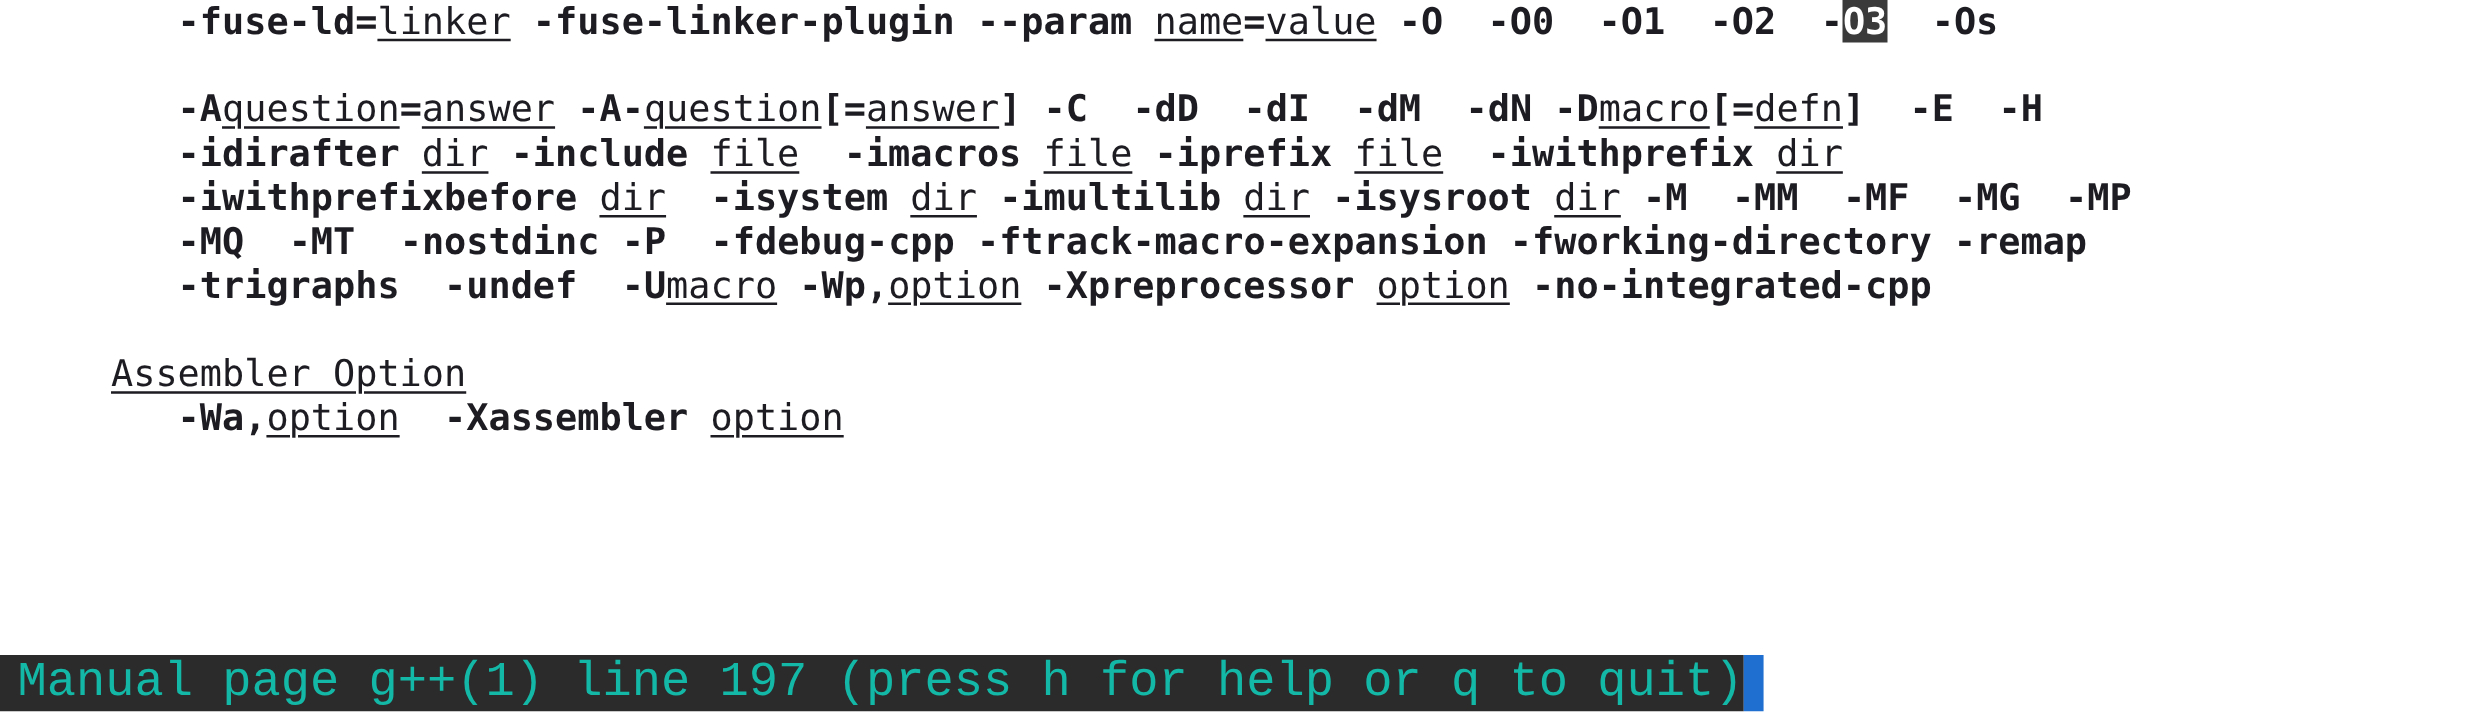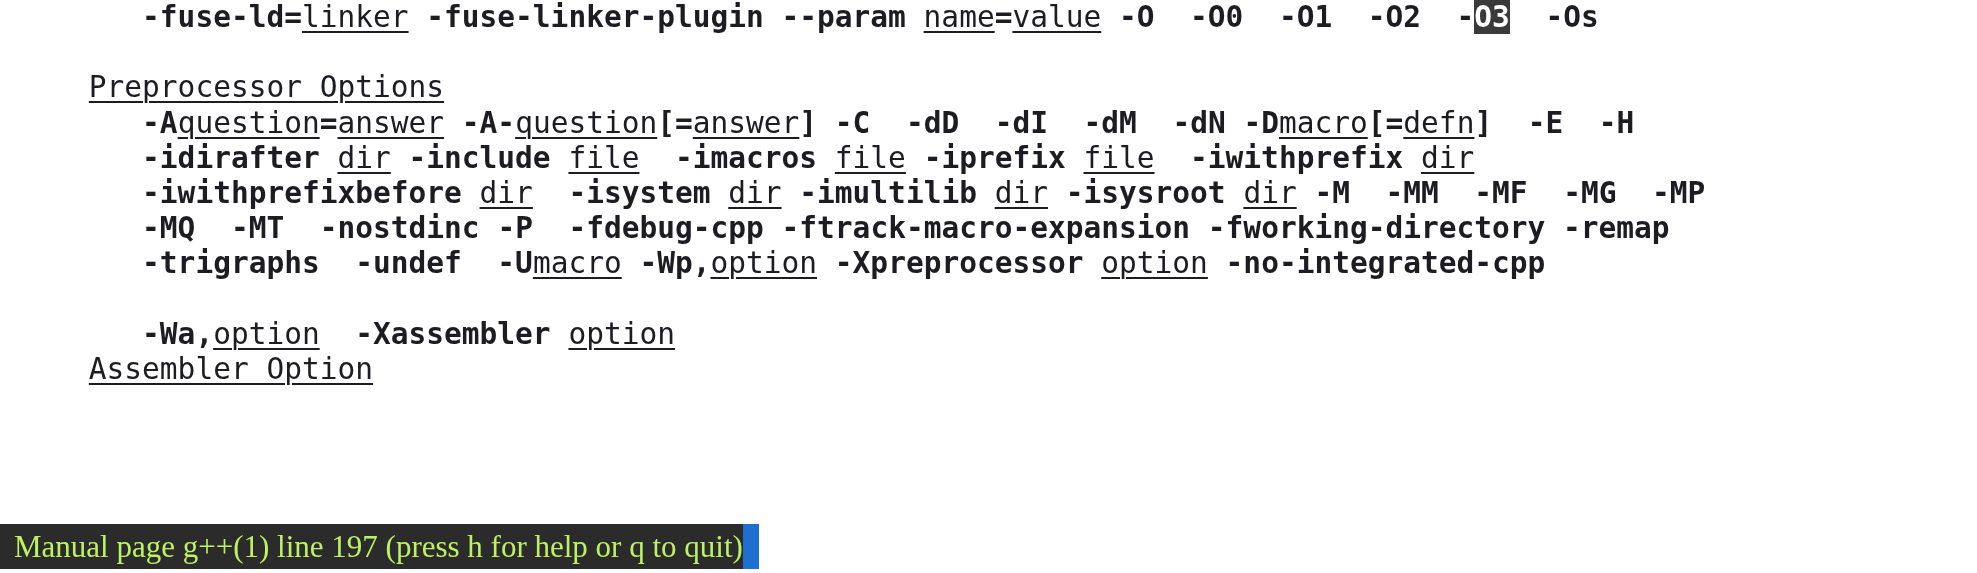--- a/index.html
+++ b/index.html
@@ -56,30 +56,30 @@
     position: absolute;
     left: 0;
     bottom: 0;
     height: 53px;
     width: 1977px;
     display: flex;
     align-items: stretch;
   }
   #status-inner {
     background: #2b2b2b;
-    color: #bef264;
-    font-size: 31px;
+    color: #14b8a6;
+    font-size: 39px;
     line-height: 45px;
     height: 45px;
     margin-top: 4px;
     padding: 0 0 0 14px;
     white-space: pre;
     display: flex;
     align-items: center;
-    font-family: Liberation Serif, serif;
+    font-family: Liberation Mono, monospace;
   }
   #status-cursor {
     width: 16px;
     height: 45px;
     margin-top: 4px;
     background: #1f6fd0;
   }
   #status-rest {
     flex: 1;
     background: #ffffff;
@@ -87,29 +87,28 @@
 </style>
 </head>
 <body>
 
 <div id="terminal">
 
   <div id="pager-body">
 
   <div class="man-line"><span class="pl">        </span><span class="b">-fuse-ld=</span><span class="u">linker</span><span class="pl"> </span><span class="b">-fuse-linker-plugin</span><span class="pl"> </span><span class="b">--param</span><span class="pl"> </span><span class="u">name</span><span class="b">=</span><span class="u">value</span><span class="pl"> </span><span class="b">-O</span><span class="pl">  </span><span class="b">-O0</span><span class="pl">  </span><span class="b">-O1</span><span class="pl">  </span><span class="b">-O2</span><span class="pl">  </span><span class="b">-</span><span class="hl">O3</span><span class="pl">  </span><span class="b">-Os</span></div>
       <div class="man-line"><span class="pl"> </span></div>
-      <div class="man-line"><span class="pl">     </span><span class="u">Preprocessor Options</span></div>
       <div class="man-line"><span class="pl">        </span><span class="b">-A</span><span class="u">question</span><span class="b">=</span><span class="u">answer</span><span class="pl"> </span><span class="b">-A-</span><span class="u">question</span><span class="b">[</span><span class="b">=</span><span class="u">answer</span><span class="b">]</span><span class="pl"> </span><span class="b">-C</span><span class="pl">  </span><span class="b">-dD</span><span class="pl">  </span><span class="b">-dI</span><span class="pl">  </span><span class="b">-dM</span><span class="pl">  </span><span class="b">-dN</span><span class="pl"> </span><span class="b">-D</span><span class="u">macro</span><span class="b">[</span><span class="b">=</span><span class="u">defn</span><span class="b">]</span><span class="pl">  </span><span class="b">-E</span><span class="pl">  </span><span class="b">-H</span></div>
       <div class="man-line"><span class="pl">        </span><span class="b">-idirafter</span><span class="pl"> </span><span class="u">dir</span><span class="pl"> </span><span class="b">-include</span><span class="pl"> </span><span class="u">file</span><span class="pl">  </span><span class="b">-imacros</span><span class="pl"> </span><span class="u">file</span><span class="pl"> </span><span class="b">-iprefix</span><span class="pl"> </span><span class="u">file</span><span class="pl">  </span><span class="b">-iwithprefix</span><span class="pl"> </span><span class="u">dir</span></div>
       <div class="man-line"><span class="pl">        </span><span class="b">-iwithprefixbefore</span><span class="pl"> </span><span class="u">dir</span><span class="pl">  </span><span class="b">-isystem</span><span class="pl"> </span><span class="u">dir</span><span class="pl"> </span><span class="b">-imultilib</span><span class="pl"> </span><span class="u">dir</span><span class="pl"> </span><span class="b">-isysroot</span><span class="pl"> </span><span class="u">dir</span><span class="pl"> </span><span class="b">-M</span><span class="pl">  </span><span class="b">-MM</span><span class="pl">  </span><span class="b">-MF</span><span class="pl">  </span><span class="b">-MG</span><span class="pl">  </span><span class="b">-MP</span></div>
       <div class="man-line"><span class="pl">        </span><span class="b">-MQ</span><span class="pl">  </span><span class="b">-MT</span><span class="pl">  </span><span class="b">-nostdinc</span><span class="pl"> </span><span class="b">-P</span><span class="pl">  </span><span class="b">-fdebug-cpp</span><span class="pl"> </span><span class="b">-ftrack-macro-expansion</span><span class="pl"> </span><span class="b">-fworking-directory</span><span class="pl"> </span><span class="b">-remap</span></div>
       <div class="man-line"><span class="pl">        </span><span class="b">-trigraphs</span><span class="pl">  </span><span class="b">-undef</span><span class="pl">  </span><span class="b">-U</span><span class="u">macro</span><span class="pl"> </span><span class="b">-Wp,</span><span class="u">option</span><span class="pl"> </span><span class="b">-Xpreprocessor</span><span class="pl"> </span><span class="u">option</span><span class="pl"> </span><span class="b">-no-integrated-cpp</span></div>
       <div class="man-line"><span class="pl"> </span></div>
+      <div class="man-line"><span class="pl">     </span><span class="u">Assembler Option</span></div>
       <div class="man-line"><span class="pl">        </span><span class="b">-Wa,</span><span class="u">option</span><span class="pl">  </span><span class="b">-Xassembler</span><span class="pl"> </span><span class="u">option</span></div>
-      <div class="man-line"><span class="pl">     </span><span class="u">Assembler Option</span></div>
     </div>
 
   <div id="status-bar">
     <div id="status-inner">Manual page g++(1) line 197 (press h for help or q to quit)</div>
     <div id="status-cursor"></div>
     <div id="status-rest"></div>
   </div>
 
 </div>
 

